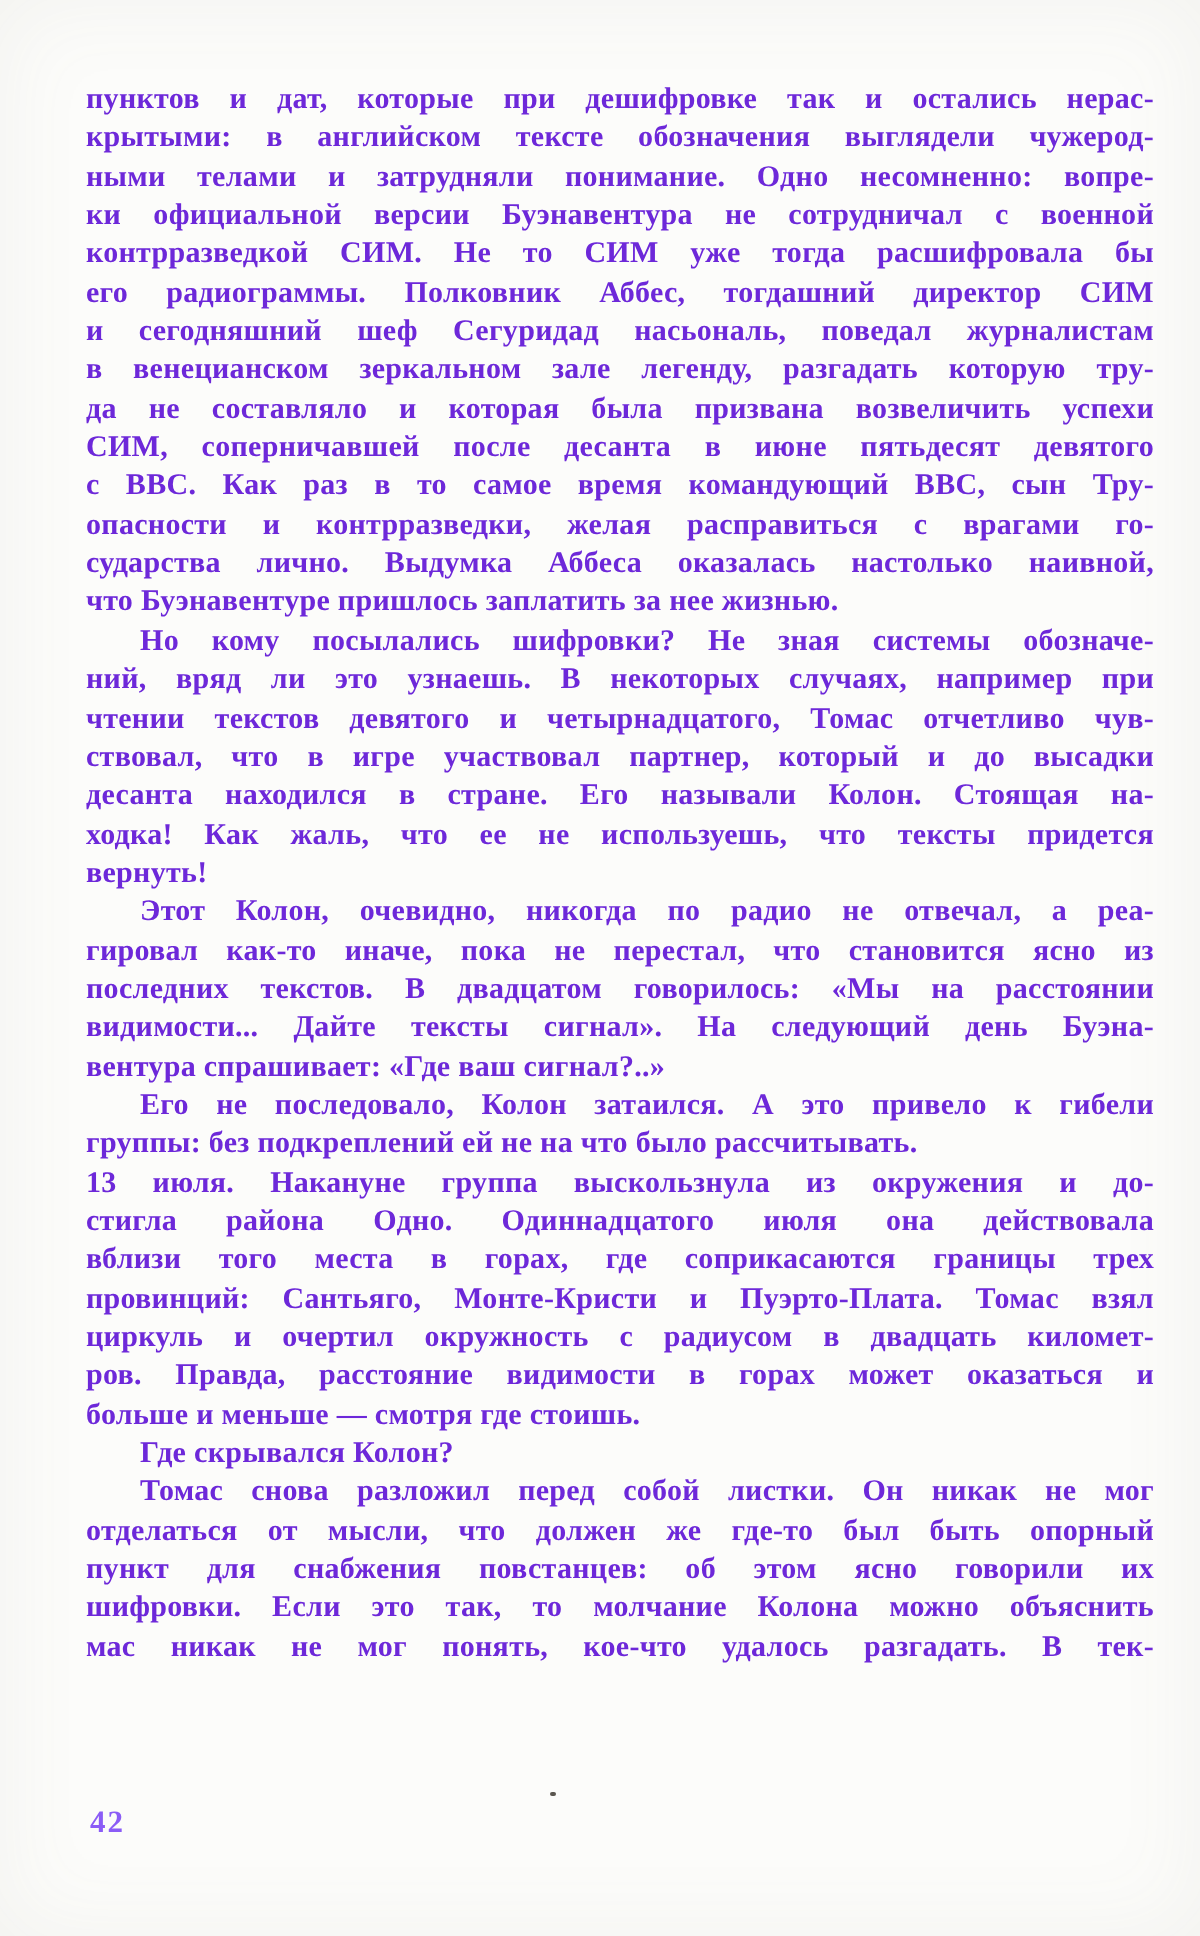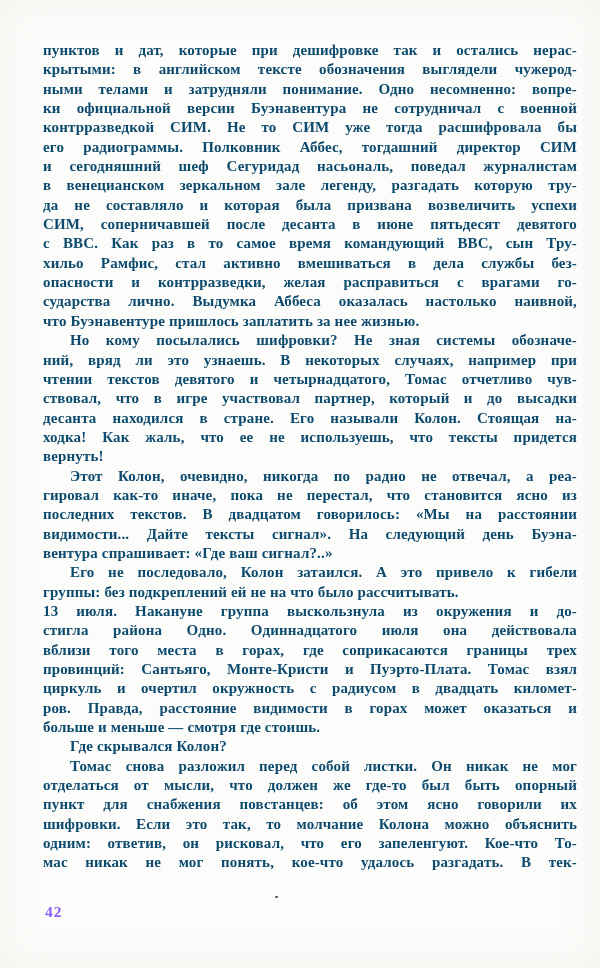--- a/index.html
+++ b/index.html
@@ -19,21 +19,21 @@
     font-family: "Liberation Serif", "DejaVu Serif", serif;
   }
   .text-block {
     position: absolute;
     left: 43px;
     top: 41px;
     width: 534px;
     font-size: 15px;
     font-weight: 700;
     line-height: 19.35px;
-    color: #0c4a6e;
+    color: #6d28d9;
     letter-spacing: 0.15px;
   }
   .para { margin: 0; padding: 0; }
   .line {
     height: 19.35px;
     overflow: hidden;
     text-align: justify;
     -moz-text-align-last: justify;
     text-align-last: justify;
     text-justify: inter-word;
@@ -73,21 +73,20 @@
         <div class="line">крытыми: в английском тексте обозначения выглядели чужерод-</div>
         <div class="line">ными телами и затрудняли понимание. Одно несомненно: вопре-</div>
         <div class="line">ки официальной версии Буэнавентура не сотрудничал с военной</div>
         <div class="line">контрразведкой СИМ. Не то СИМ уже тогда расшифровала бы</div>
         <div class="line">его радиограммы. Полковник Аббес, тогдашний директор СИМ</div>
         <div class="line">и сегодняшний шеф Сегуридад насьональ, поведал журналистам</div>
         <div class="line">в венецианском зеркальном зале легенду, разгадать которую тру-</div>
         <div class="line">да не составляло и которая была призвана возвеличить успехи</div>
         <div class="line">СИМ, соперничавшей после десанта в июне пятьдесят девятого</div>
         <div class="line">с ВВС. Как раз в то самое время командующий ВВС, сын Тру-</div>
-        <div class="line">хильо Рамфис, стал активно вмешиваться в дела службы без-</div>
         <div class="line">опасности и контрразведки, желая расправиться с врагами го-</div>
         <div class="line">сударства лично. Выдумка Аббеса оказалась настолько наивной,</div>
         <div class="line left">что Буэнавентуре пришлось заплатить за нее жизнью.</div>
       </div>
       <div class="para">
         <div class="line indent">Но кому посылались шифровки? Не зная системы обозначе-</div>
         <div class="line">ний, вряд ли это узнаешь. В некоторых случаях, например при</div>
         <div class="line">чтении текстов девятого и четырнадцатого, Томас отчетливо чув-</div>
         <div class="line">ствовал, что в игре участвовал партнер, который и до высадки</div>
         <div class="line">десанта находился в стране. Его называли Колон. Стоящая на-</div>
@@ -115,19 +114,18 @@
         <div class="line left">больше и меньше — смотря где стоишь.</div>
       </div>
       <div class="para">
         <div class="line indent left">Где скрывался Колон?</div>
       </div>
       <div class="para">
         <div class="line indent">Томас снова разложил перед собой листки. Он никак не мог</div>
         <div class="line">отделаться от мысли, что должен же где-то был быть опорный</div>
         <div class="line">пункт для снабжения повстанцев: об этом ясно говорили их</div>
         <div class="line">шифровки. Если это так, то молчание Колона можно объяснить</div>
-        <div class="line">одним: ответив, он рисковал, что его запеленгуют. Кое-что То-</div>
         <div class="line">мас никак не мог понять, кое-что удалось разгадать. В тек-</div>
       </div>
     </div>
   <div class="page-number">42</div>
   <div class="speck"></div>
 </div>
 
 </body></html>

